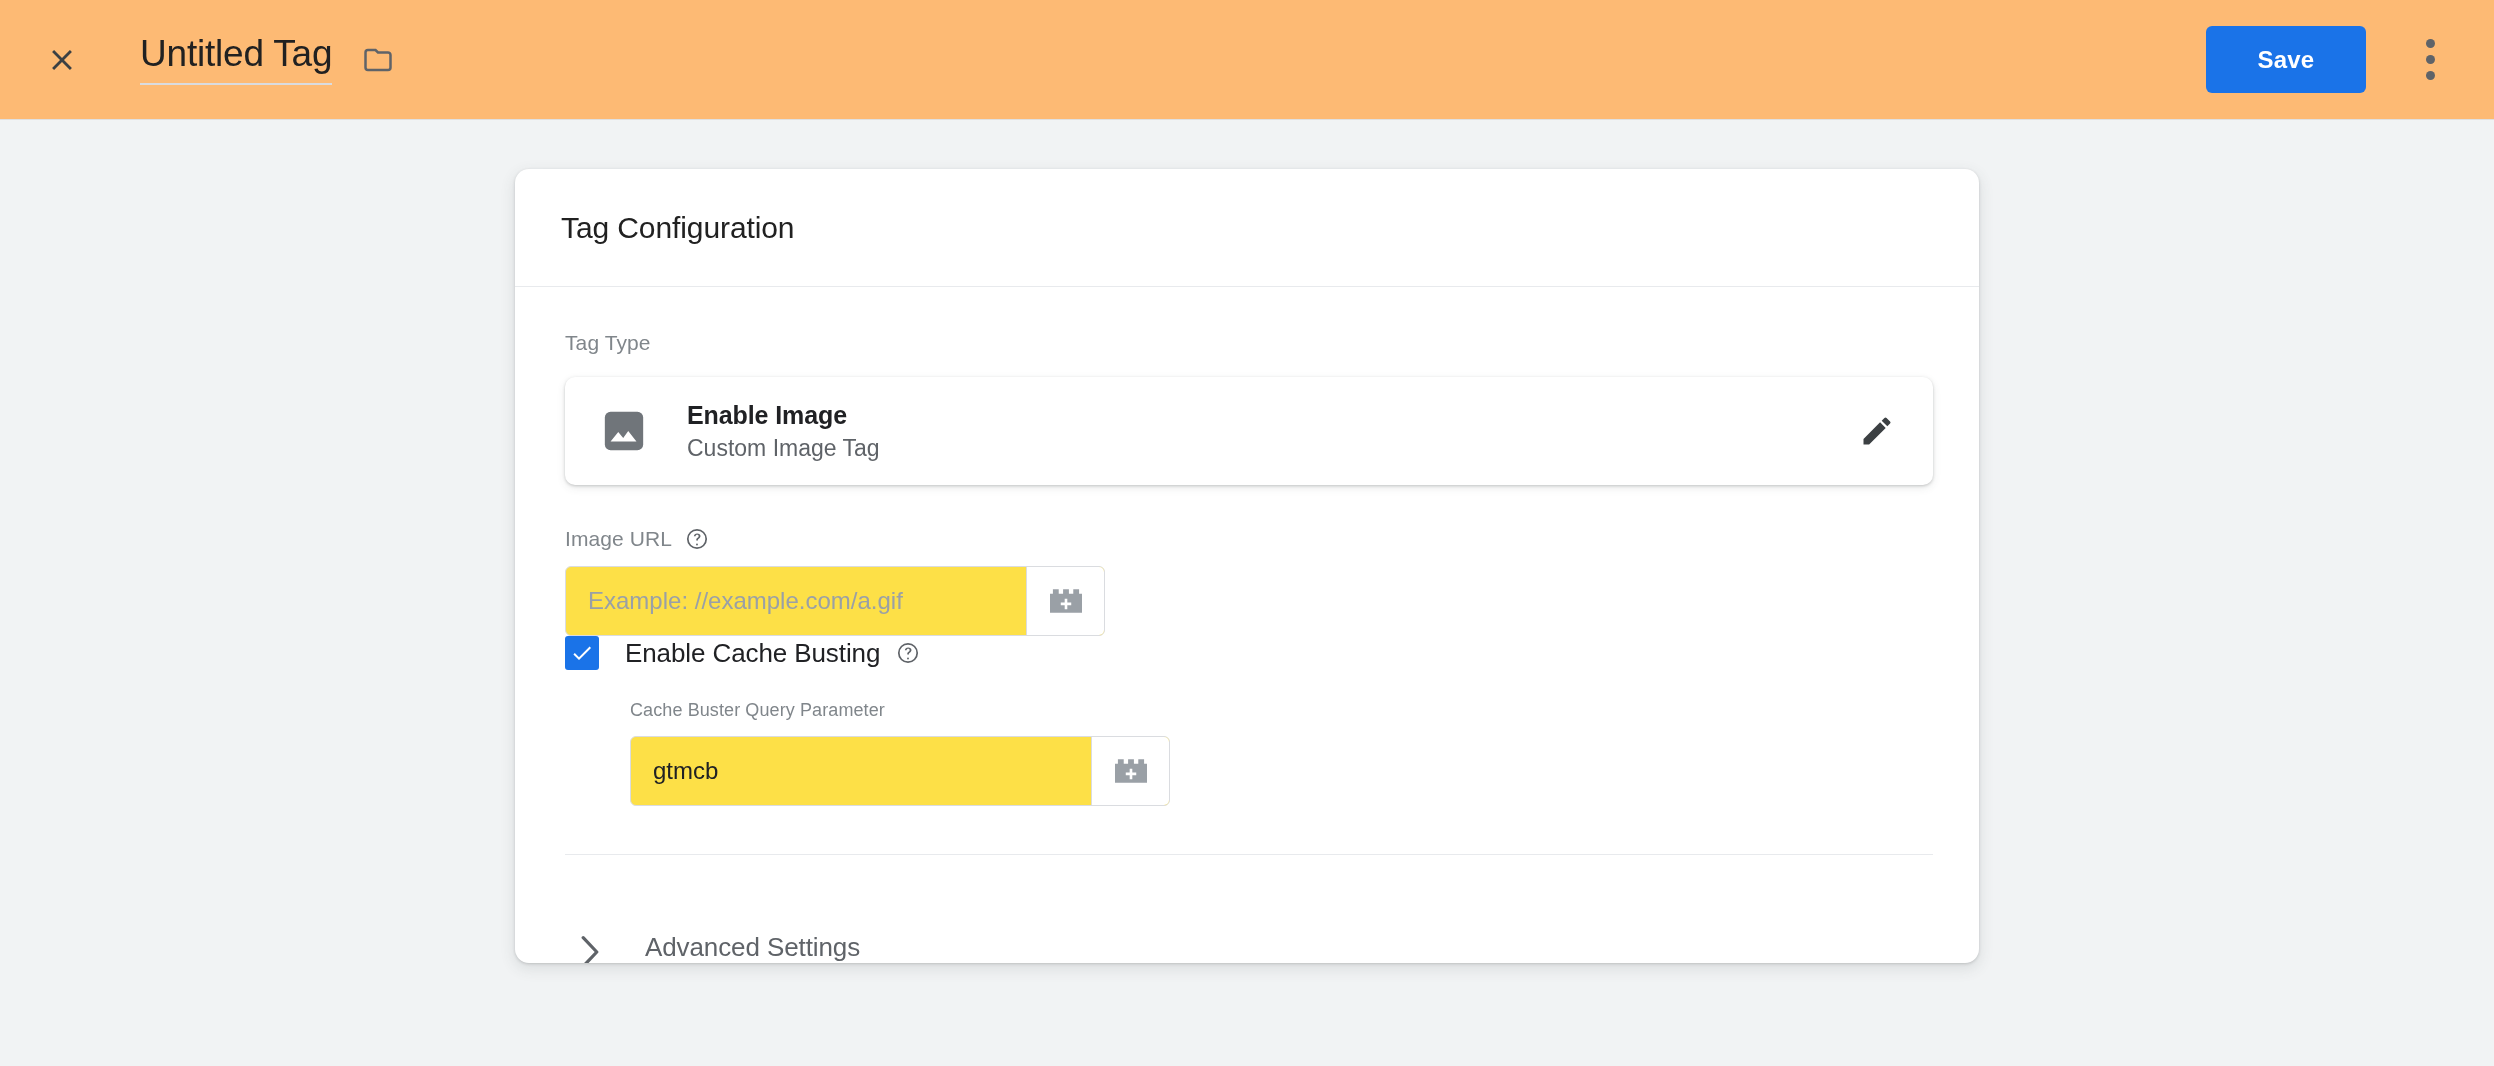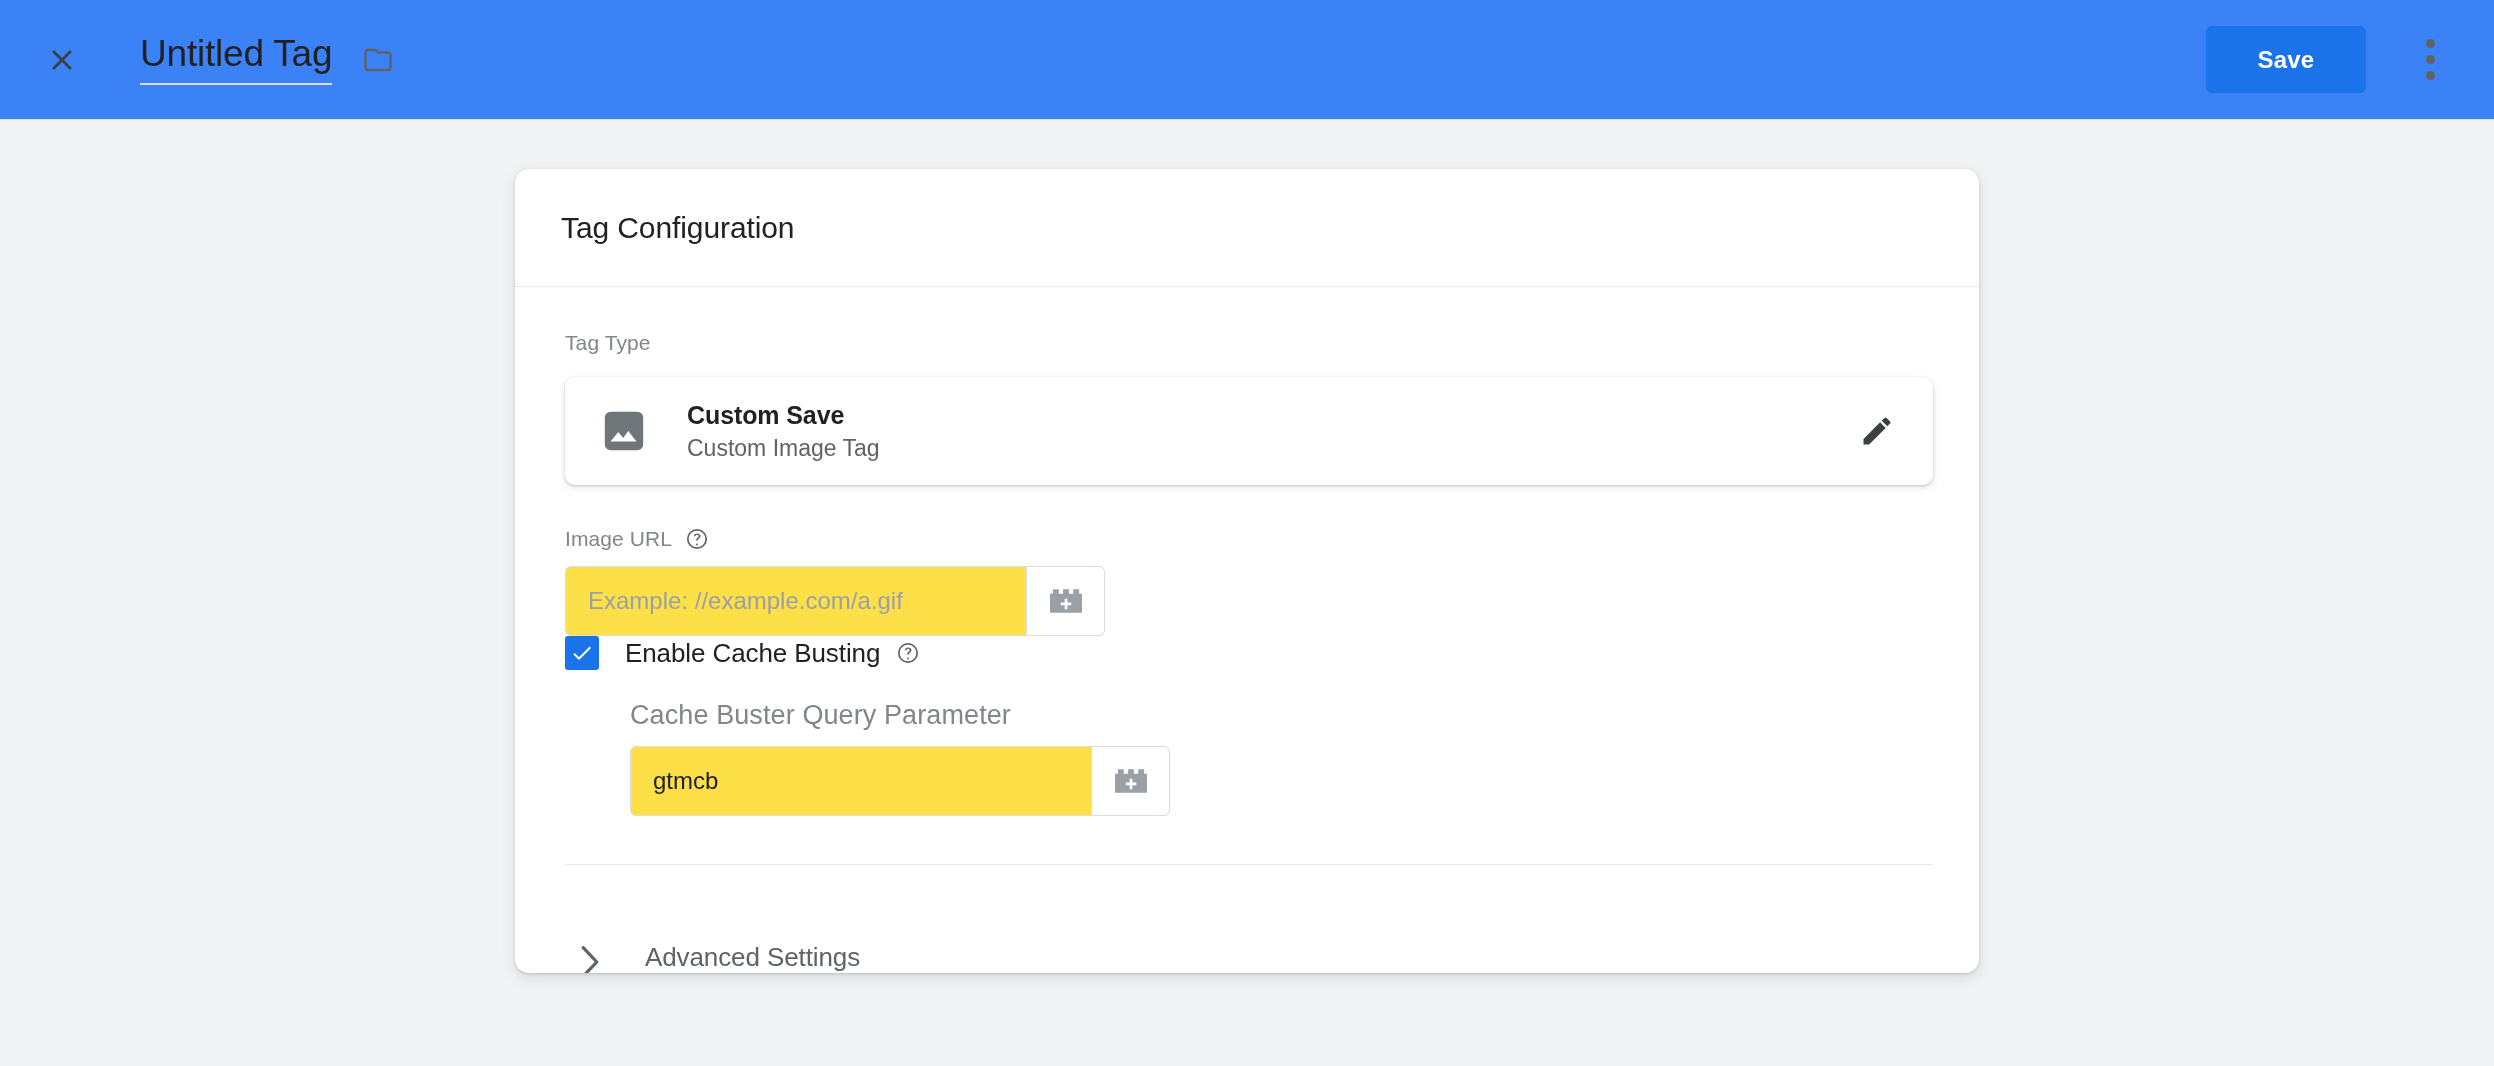--- a/index.html
+++ b/index.html
@@ -9,21 +9,21 @@
     background: #f1f3f4;
     font-family: "Liberation Sans", sans-serif;
     -webkit-font-smoothing: antialiased;
     overflow: hidden;
   }
 
   
   .appbar {
     position: relative;
     height: 120px;
-    background: #3b82f6;
+    background: #fdba74;
     border-bottom: 1px solid #e0e0e0;
     display: flex;
     align-items: center;
     padding: 0 36px 0 30px;
   }
   .close-btn {
     width: 64px; height: 64px;
     display: flex; align-items: center; justify-content: center;
     cursor: pointer; flex: 0 0 auto;
     border-radius: 50%;
@@ -210,21 +210,21 @@
   .checkbox-label {
     font-size: 26px;
     color: #202124;
     display: flex; align-items: center; gap: 16px;
     letter-spacing: -0.1px;
   }
   .sub-field {
     margin-top: 30px;
     margin-left: 65px;
   }
-  .sub-field .field-label { font-size: 27px; color: #80868b; }
+  .sub-field .field-label { font-size: 18px; color: #80868b; }
 
   
   .divider {
     margin-top: 48px;
     height: 1px;
     background: #e8eaed;
   }
   .advanced-row {
     height: 108px;
     display: flex;
@@ -284,21 +284,21 @@
     <div class="card-body">
 
       <div class="field-label">Tag Type</div>
 
       <div class="tagtype-row">
         <svg class="tagtype-icon" viewBox="0 0 24 24">
           <rect x="2" y="2" width="20" height="20" rx="3" fill="#70757a"></rect>
           <path d="M5 17.5l4-5 2.6 3.2L14.2 12l4.3 5.5z" fill="#ffffff"></path>
         </svg>
         <div class="tagtype-text">
-          <div class="tagtype-title">Custom Save</div>
+          <div class="tagtype-title">Enable Image</div>
           <div class="tagtype-sub">Custom Image Tag</div>
         </div>
         <div class="tagtype-edit">
           <svg width="36" height="36" viewBox="0 0 24 24">
             <path d="M3 17.25V21h3.75L17.81 9.94l-3.75-3.75L3 17.25zM20.71 7.04a1 1 0 0 0 0-1.41l-2.34-2.34a1 1 0 0 0-1.41 0l-1.83 1.83 3.75 3.75 1.83-1.83z" fill="#3c4043"></path>
           </svg>
         </div>
       </div>
 
       <div class="field-block">

